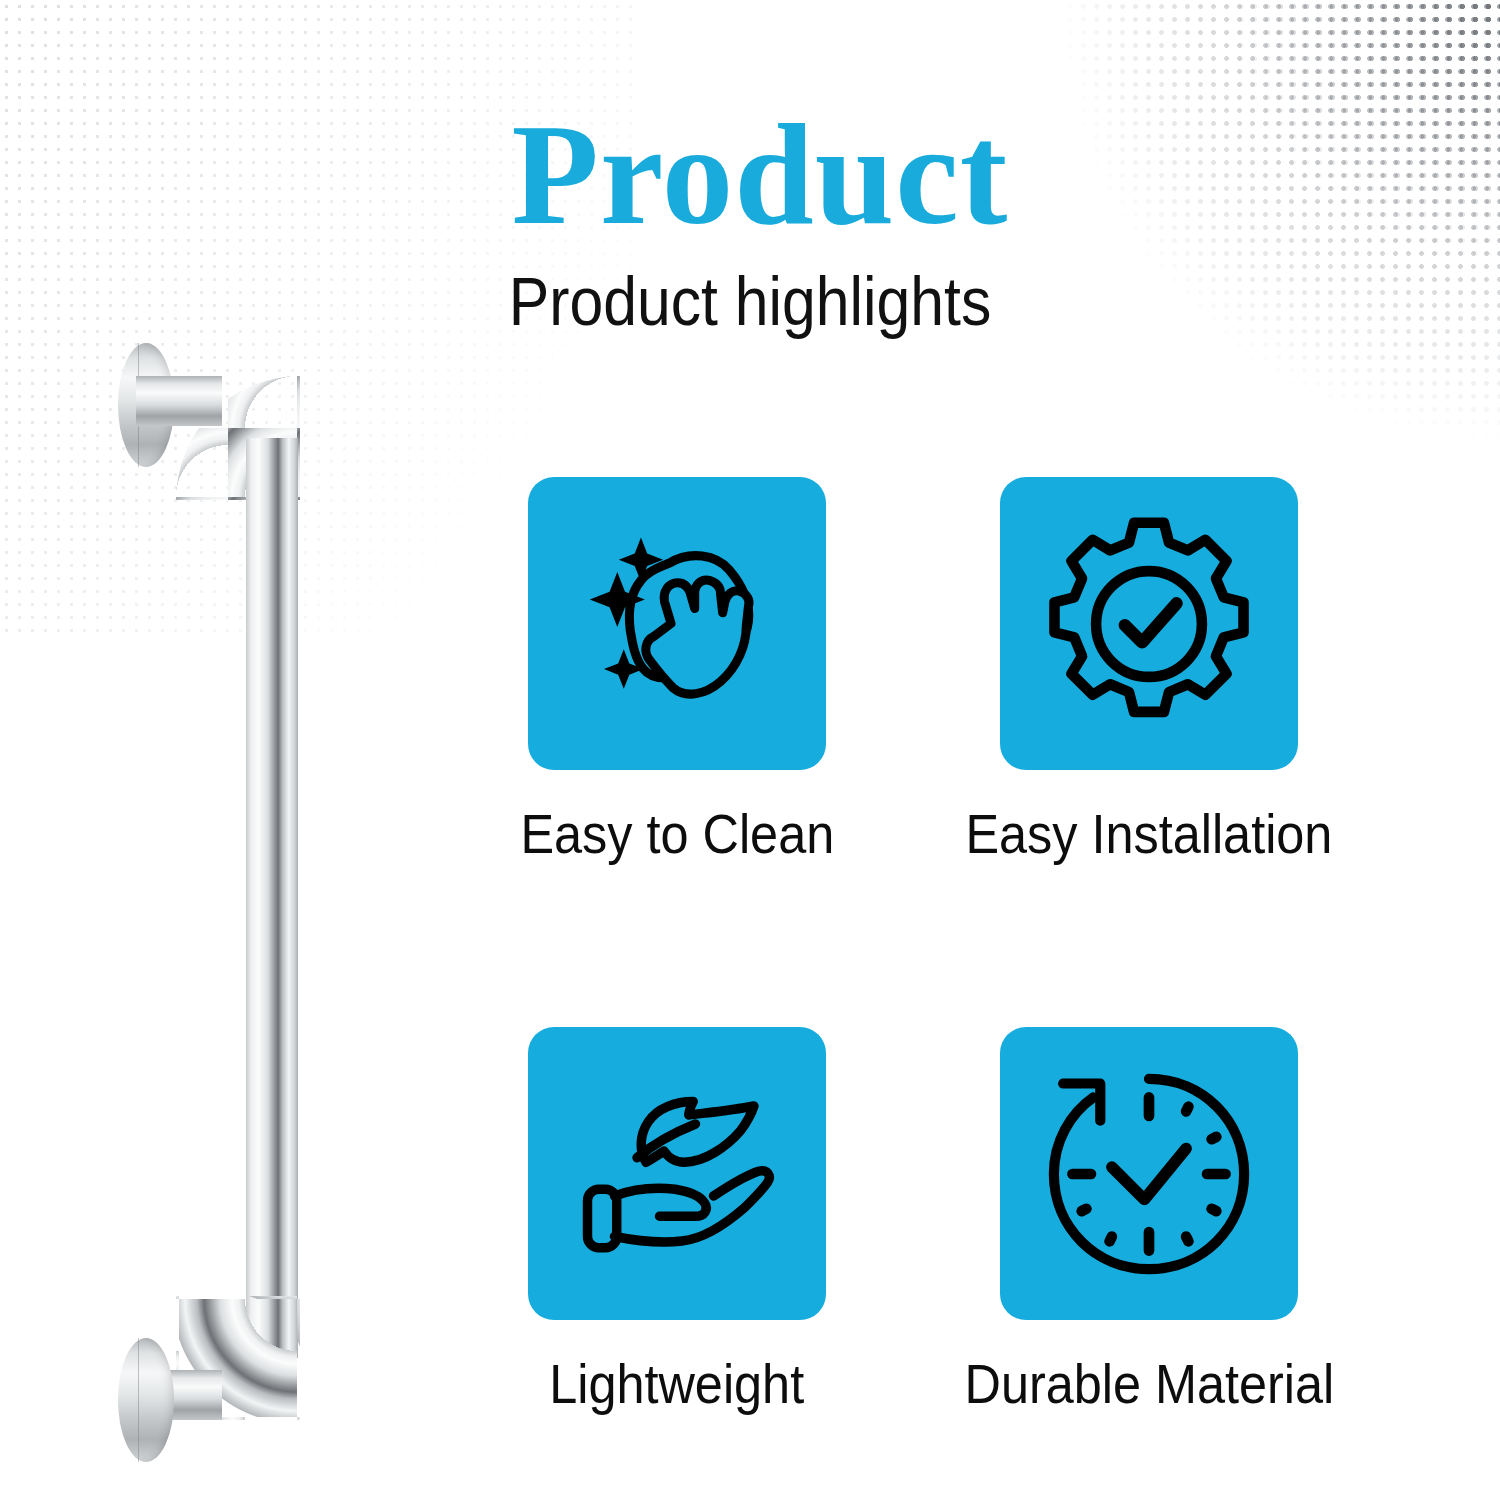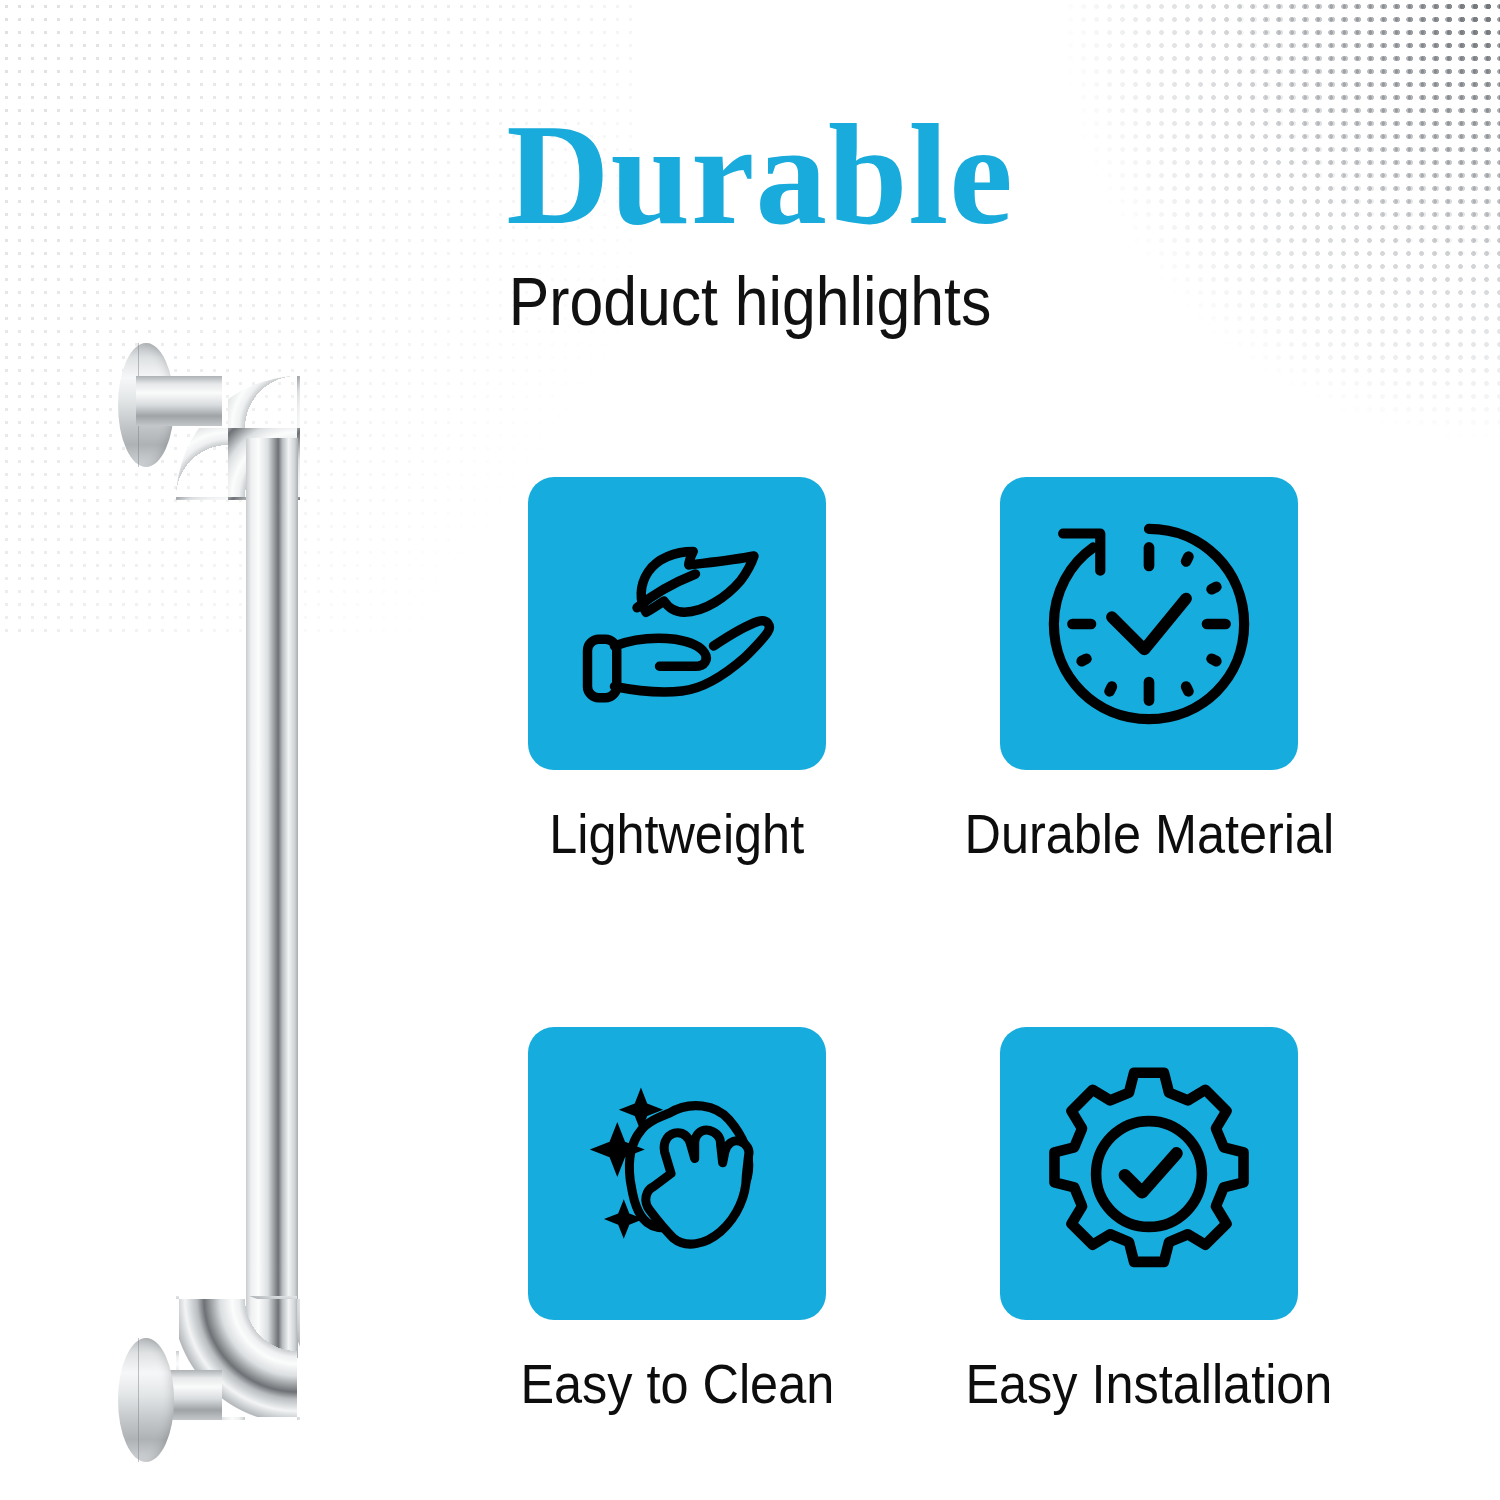--- a/index.html
+++ b/index.html
@@ -234,37 +234,83 @@
 </head>
 <body>
 
 <div id="canvas">
 
   <div class="dots dots-tl"></div>
   <div class="dots dots-tr"></div>
   <div class="dots dots-tr2"></div>
 
   <div class="heading-wrap">
-    <div class="title">Durable</div>
+    <div class="title">Product</div>
     <div class="subtitle">Product highlights</div>
   </div>
 
   <div class="grabbar">
     <div class="flange flange-top"></div>
     <div class="flange-seam flange-seam-top"></div>
     <div class="stub stub-top"></div>
     <div class="elbow elbow-top"></div>
     <div class="bar-shaft"></div>
     <div class="elbow elbow-bot"></div>
     <div class="stub stub-bot"></div>
     <div class="flange flange-bot"></div>
     <div class="flange-seam flange-seam-bot"></div>
   </div>
 
   <div class="feature-grid">
+
+    <div class="feature-row">
+
+      <div class="feature-cell">
+        <div class="tile">
+          <svg width="215" height="215" viewBox="0 0 100 100">
+            <g fill="none" stroke="#000" stroke-width="4.2" stroke-linecap="round" stroke-linejoin="round">
+              <path d="M46 22 C56 16 68 18 74 25 C80 32 84 40 83 49
+                       C82 58 76 64 70 67 C64 70 58 72 52 74
+                       C45 76 38 76 34 71 C30 66 29 59 28 53
+                       C27 45 28 36 33 30 C36 26 41 24 46 22 Z"></path>
+            </g>
+            <g fill="#000">
+              <path d="M22 26 l3.6 9.2 9.2 3.6 -9.2 3.6 -3.6 9.2 -3.6 -9.2 -9.2 -3.6 9.2 -3.6 Z"></path>
+              <path d="M33 10 l2.9 7.4 7.4 2.9 -7.4 2.9 -2.9 7.4 -2.9 -7.4 -7.4 -2.9 7.4 -2.9 Z"></path>
+              <path d="M25 62 l2.6 6.6 6.6 2.6 -6.6 2.6 -2.6 6.6 -2.6 -6.6 -6.6 -2.6 6.6 -2.6 Z"></path>
+            </g>
+            <g fill="#16ADDE" stroke="#000" stroke-width="4.2" stroke-linecap="round" stroke-linejoin="round">
+              <path d="M37 67 C34 63 35 58 39 56 L47 50
+                       L44 40 C43 35 46 31 50 31 C53 31 55 33 56 36 L58 43
+                       L58 36 C58 32 61 29 65 30 C68 31 70 33 70 36 L71 45
+                       L72 40 C73 36 76 34 79 35 C82 36 84 39 83 42 L82 51
+                       C82 60 78 70 70 77 C63 83 54 85 48 80 C44 76 40 71 37 67 Z"></path>
+            </g>
+          </svg>
+        </div>
+        <div class="feature-label">Easy to Clean</div>
+      </div>
+
+      <div class="feature-cell">
+        <div class="tile">
+          <svg width="230" height="230" viewBox="0 0 100 100">
+            <g fill="none" stroke="#000" stroke-width="4.6" stroke-linejoin="round" stroke-linecap="round">
+              <path d="M43.5 6 h13 l2.2 8.6 8.2 3.4 7.6 -4.6 9.2 9.2 -4.6 7.6 3.4 8.2 8.6 2.2 v13
+                       l-8.6 2.2 -3.4 8.2 4.6 7.6 -9.2 9.2 -7.6 -4.6 -8.2 3.4 -2.2 8.6 h-13
+                       l-2.2 -8.6 -8.2 -3.4 -7.6 4.6 -9.2 -9.2 4.6 -7.6 -3.4 -8.2 -8.6 -2.2 v-13
+                       l8.6 -2.2 3.4 -8.2 -4.6 -7.6 9.2 -9.2 7.6 4.6 8.2 -3.4 Z"></path>
+              <circle cx="50" cy="50" r="23"></circle>
+              <path d="M39.5 50.5 L47 58 L62 41" stroke-width="5.4"></path>
+            </g>
+          </svg>
+        </div>
+        <div class="feature-label">Easy Installation</div>
+      </div>
+
+    </div>
 
     <div class="feature-row">
 
       <div class="feature-cell">
         <div class="tile">
           <svg width="225" height="225" viewBox="0 0 100 100">
             <g fill="none" stroke="#000" stroke-width="4.2" stroke-linecap="round" stroke-linejoin="round">
               <path d="M84 20 C74 22 63 23 55 24 C55 22 56 20 57 18
                        C49 18 41 21 37 27 C33 33 33 40 36 45
                        C38 44 41 42 44 40 C46 43 49 45 53 45
@@ -300,61 +346,15 @@
               <path d="M33 79 L34 77" stroke-width="4.6"></path>
               <path d="M21 66 L23 65" stroke-width="4.6"></path>
             </g>
           </svg>
         </div>
         <div class="feature-label">Durable Material</div>
       </div>
 
     </div>
 
-    <div class="feature-row">
-
-      <div class="feature-cell">
-        <div class="tile">
-          <svg width="215" height="215" viewBox="0 0 100 100">
-            <g fill="none" stroke="#000" stroke-width="4.2" stroke-linecap="round" stroke-linejoin="round">
-              <path d="M46 22 C56 16 68 18 74 25 C80 32 84 40 83 49
-                       C82 58 76 64 70 67 C64 70 58 72 52 74
-                       C45 76 38 76 34 71 C30 66 29 59 28 53
-                       C27 45 28 36 33 30 C36 26 41 24 46 22 Z"></path>
-            </g>
-            <g fill="#000">
-              <path d="M22 26 l3.6 9.2 9.2 3.6 -9.2 3.6 -3.6 9.2 -3.6 -9.2 -9.2 -3.6 9.2 -3.6 Z"></path>
-              <path d="M33 10 l2.9 7.4 7.4 2.9 -7.4 2.9 -2.9 7.4 -2.9 -7.4 -7.4 -2.9 7.4 -2.9 Z"></path>
-              <path d="M25 62 l2.6 6.6 6.6 2.6 -6.6 2.6 -2.6 6.6 -2.6 -6.6 -6.6 -2.6 6.6 -2.6 Z"></path>
-            </g>
-            <g fill="#16ADDE" stroke="#000" stroke-width="4.2" stroke-linecap="round" stroke-linejoin="round">
-              <path d="M37 67 C34 63 35 58 39 56 L47 50
-                       L44 40 C43 35 46 31 50 31 C53 31 55 33 56 36 L58 43
-                       L58 36 C58 32 61 29 65 30 C68 31 70 33 70 36 L71 45
-                       L72 40 C73 36 76 34 79 35 C82 36 84 39 83 42 L82 51
-                       C82 60 78 70 70 77 C63 83 54 85 48 80 C44 76 40 71 37 67 Z"></path>
-            </g>
-          </svg>
-        </div>
-        <div class="feature-label">Easy to Clean</div>
-      </div>
-
-      <div class="feature-cell">
-        <div class="tile">
-          <svg width="230" height="230" viewBox="0 0 100 100">
-            <g fill="none" stroke="#000" stroke-width="4.6" stroke-linejoin="round" stroke-linecap="round">
-              <path d="M43.5 6 h13 l2.2 8.6 8.2 3.4 7.6 -4.6 9.2 9.2 -4.6 7.6 3.4 8.2 8.6 2.2 v13
-                       l-8.6 2.2 -3.4 8.2 4.6 7.6 -9.2 9.2 -7.6 -4.6 -8.2 3.4 -2.2 8.6 h-13
-                       l-2.2 -8.6 -8.2 -3.4 -7.6 4.6 -9.2 -9.2 4.6 -7.6 -3.4 -8.2 -8.6 -2.2 v-13
-                       l8.6 -2.2 3.4 -8.2 -4.6 -7.6 9.2 -9.2 7.6 4.6 8.2 -3.4 Z"></path>
-              <circle cx="50" cy="50" r="23"></circle>
-              <path d="M39.5 50.5 L47 58 L62 41" stroke-width="5.4"></path>
-            </g>
-          </svg>
-        </div>
-        <div class="feature-label">Easy Installation</div>
-      </div>
-
-    </div>
-
   </div>
 
 </div>
 
 </body></html>

